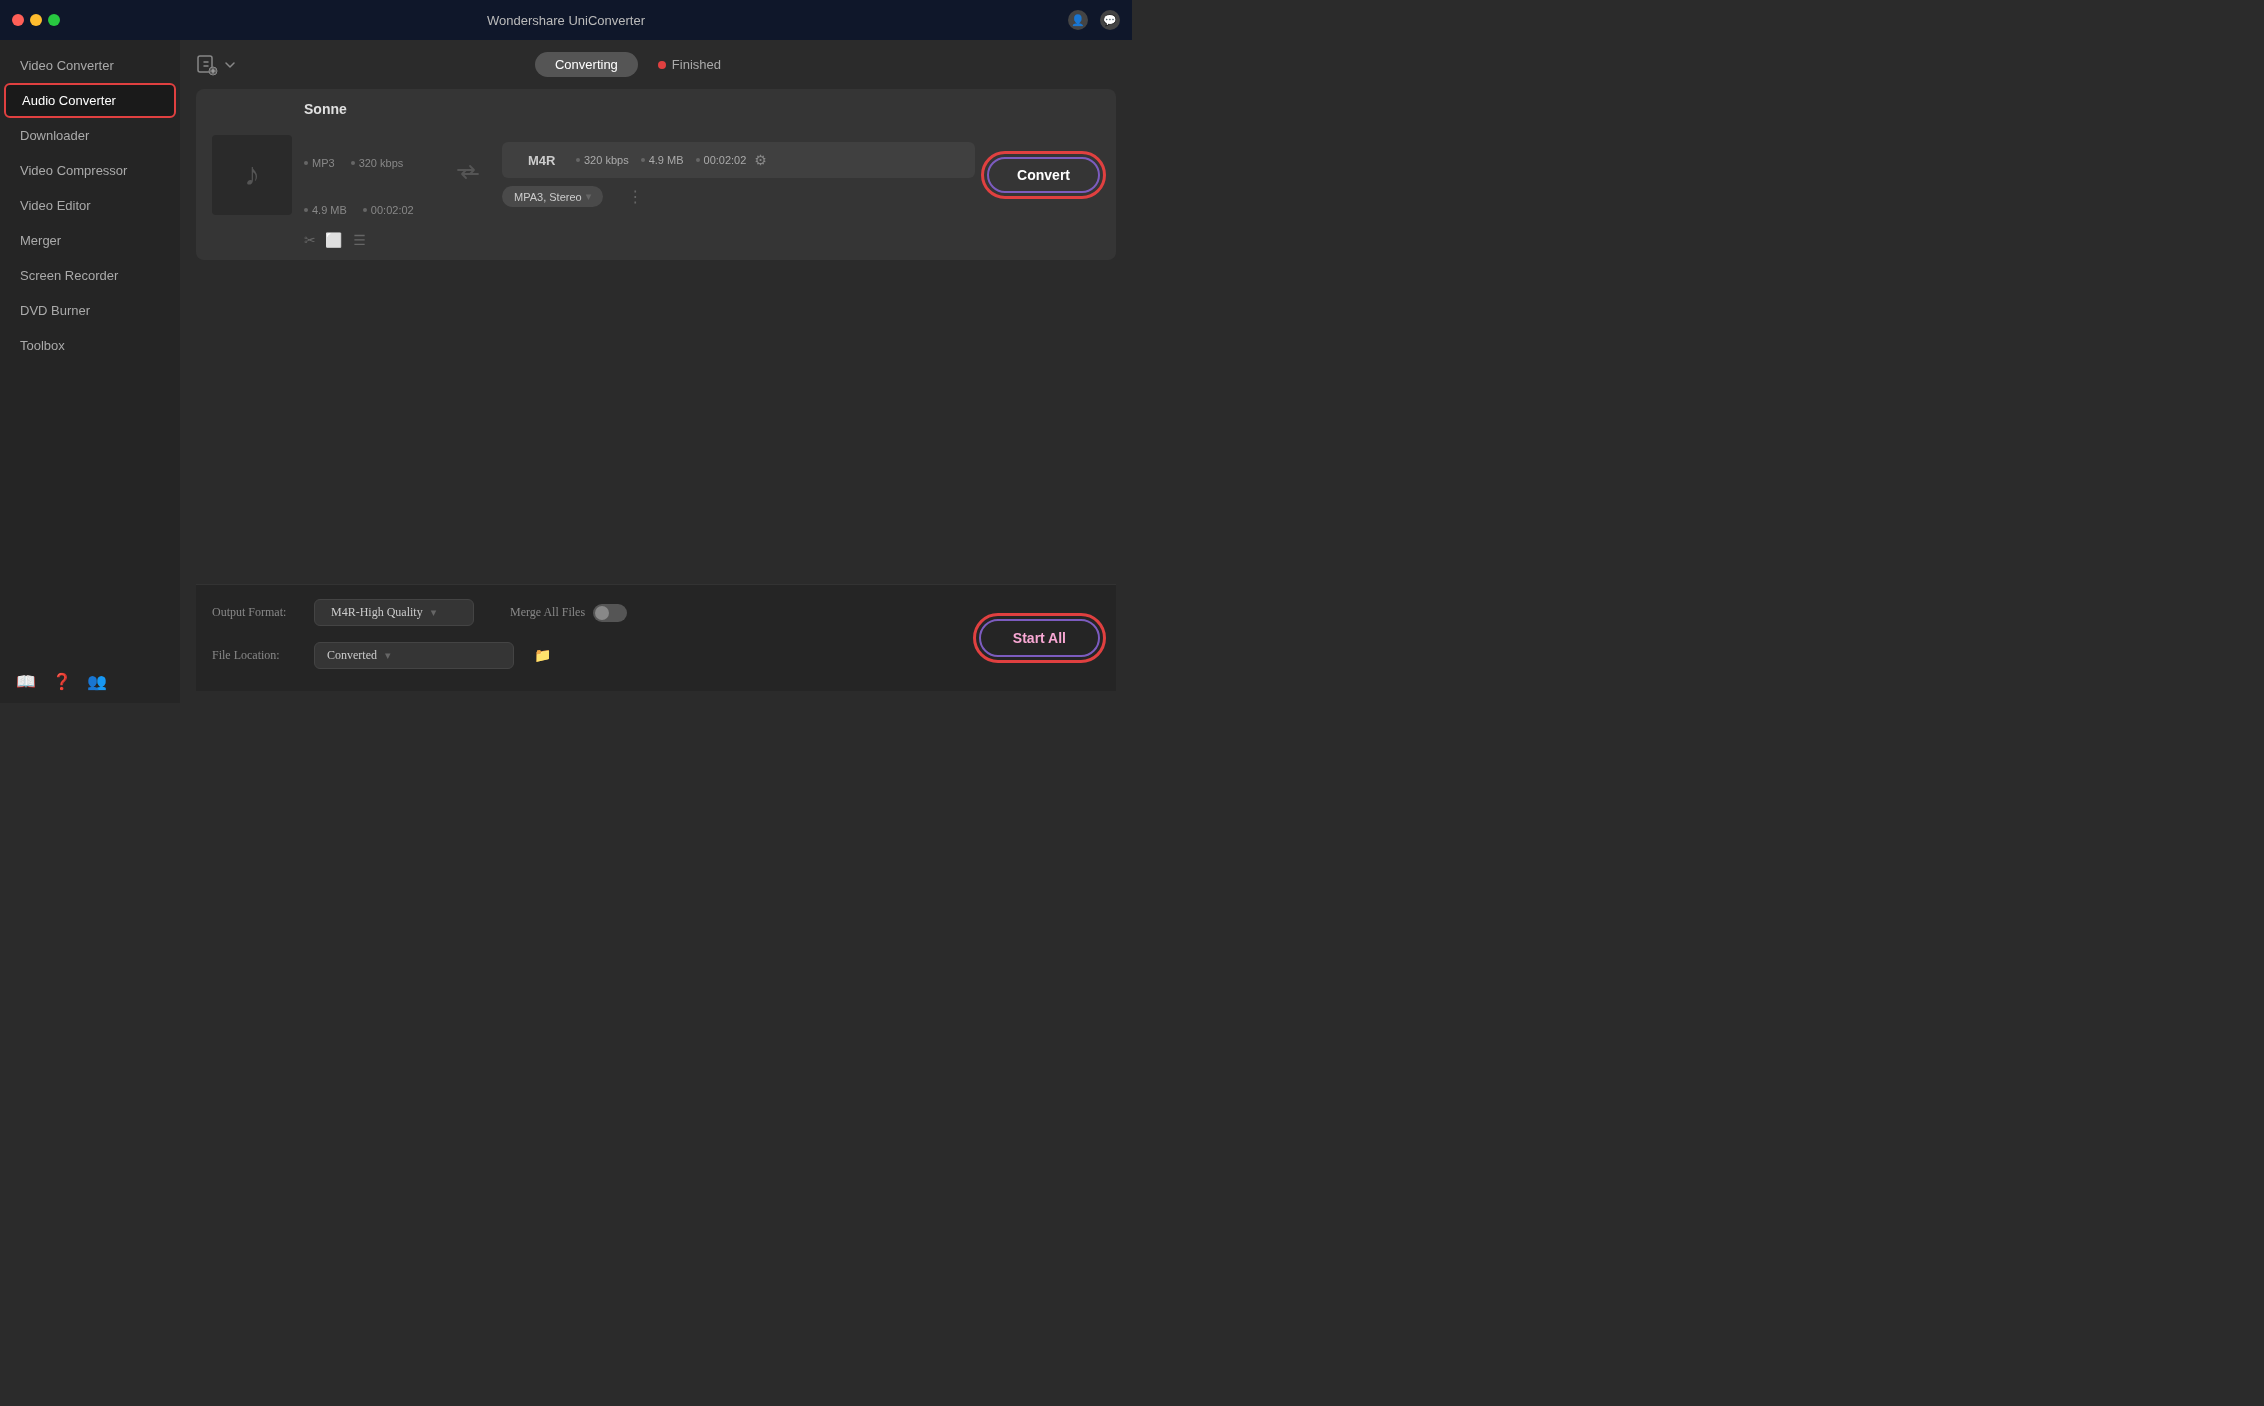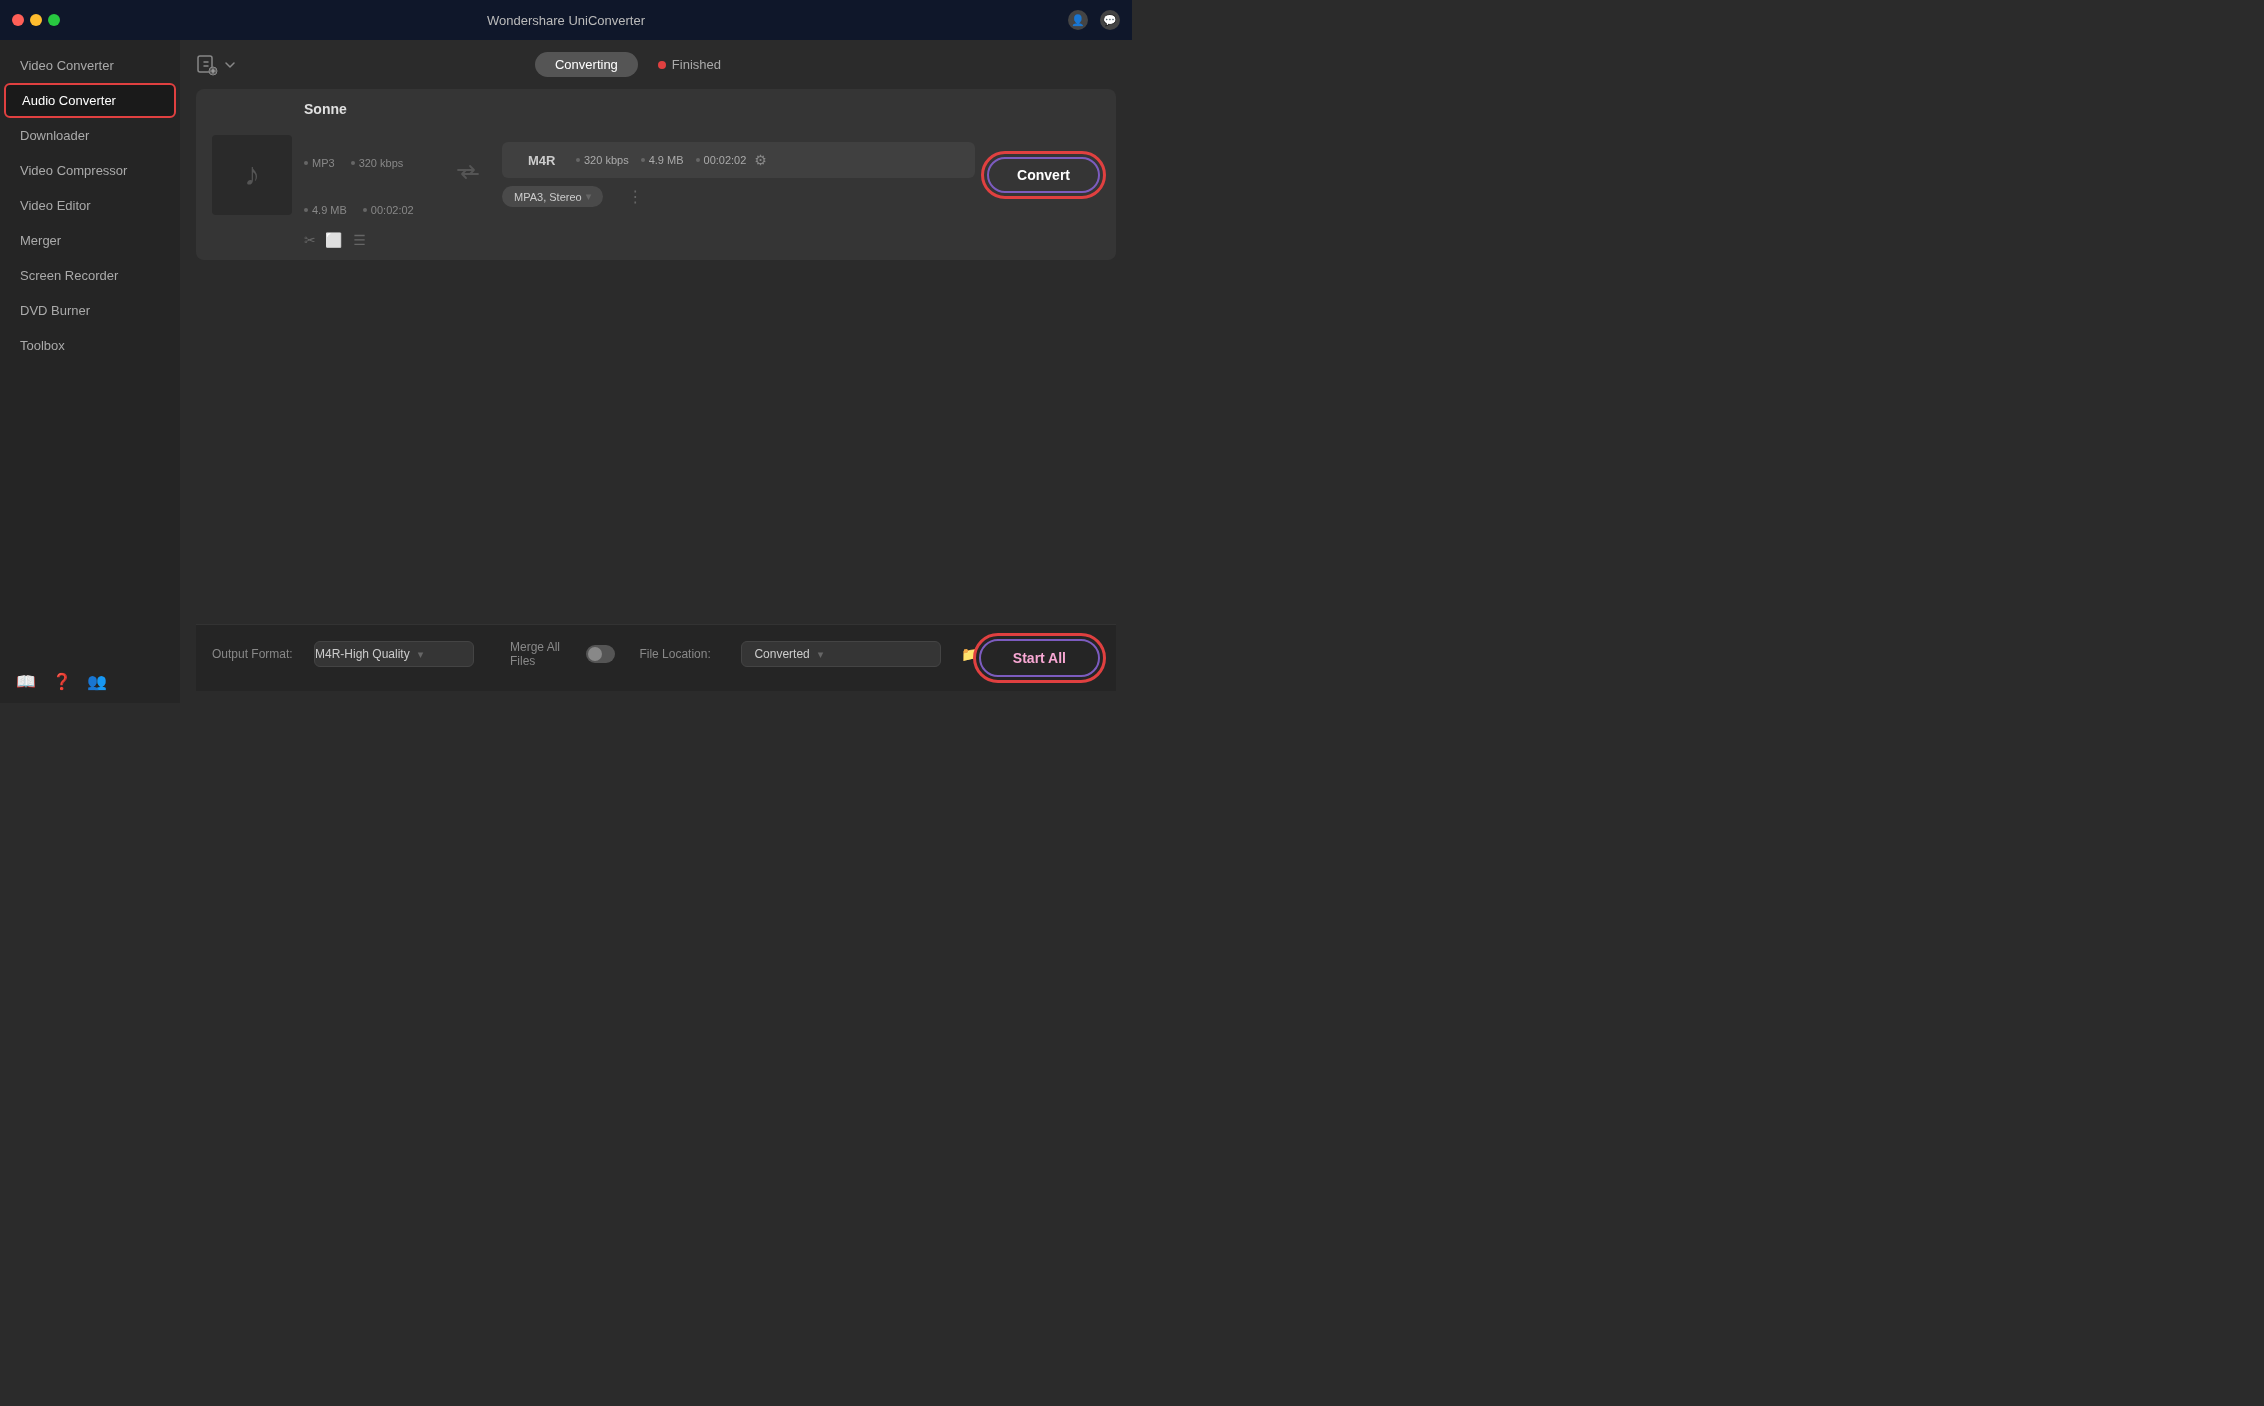--- a/index.html
+++ b/index.html
@@ -331,21 +331,21 @@
     }
     .output-label {
       font-size: 12px;
       color: #888;
       min-width: 90px;
     }
     .output-format-select {
       background: #353535;
       border: 1px solid #444;
       border-radius: 6px;
-      padding: 5px 0;
+      padding: 5px 16px;
       color: #ccc;
       font-size: 12px;
       cursor: pointer;
       display: flex;
       align-items: center;
       gap: 8px;
       min-width: 160px;
     }
     .merge-toggle {
       display: flex;
@@ -588,21 +588,21 @@
         </div>
       </div>
 
       <button class="convert-btn">Convert</button>
     </div>
 
     <div style="flex:1;"></div>
 
     <div class="output-section">
       <div class="bottom-controls">
-        <div style="display:flex; gap:24px; flex:1;">
+        <div style="display:flex; flex-direction:column; gap:8px; flex:1;font-family:Liberation Serif, serif;">
           <div class="output-row">
             <span class="output-label">Output Format:</span>
             <div class="output-format-select">
               <span>M4R-High Quality</span>
               <span class="chevron-icon">▾</span>
             </div>
             <div class="merge-toggle">
               <span class="merge-label">Merge All Files</span>
               <div class="toggle-switch">
                 <div class="toggle-knob"></div>

